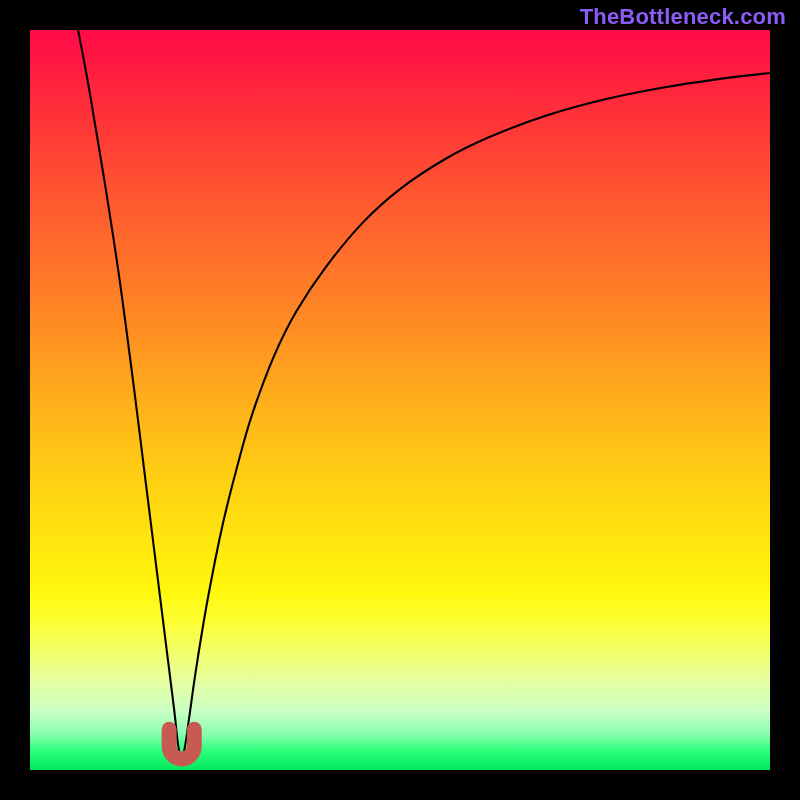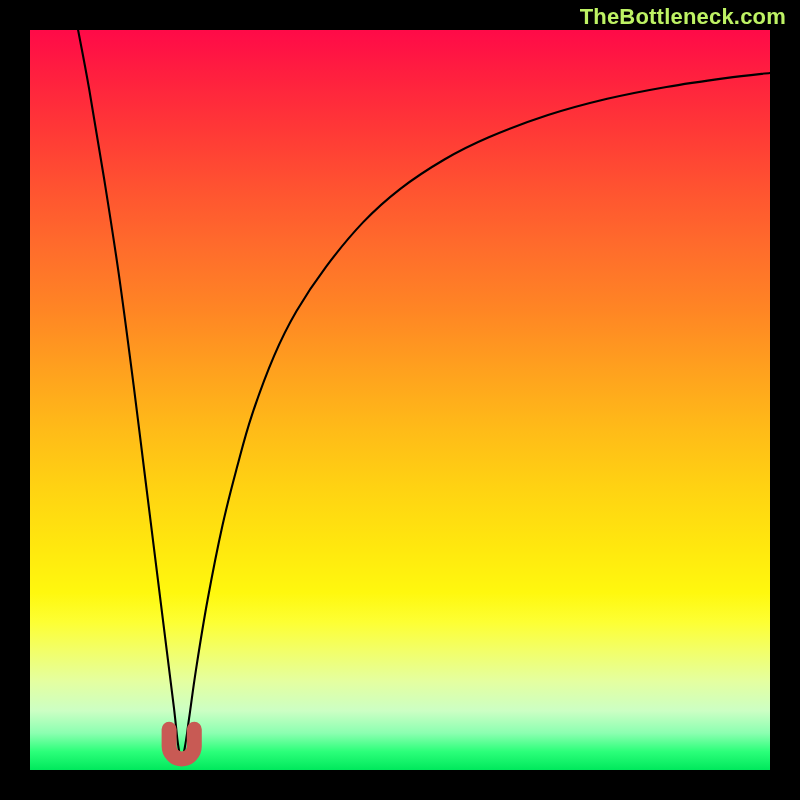--- a/index.html
+++ b/index.html
@@ -58,21 +58,21 @@
     stroke-linecap: round;
     stroke-linejoin: round;
   }
   .watermark {
     position: absolute;
     top: 4px;
     right: 14px;
     font-family: Arial, Helvetica, sans-serif;
     font-size: 22px;
     font-weight: 600;
-    color: #bef264;
+    color: #8b5cf6;
     letter-spacing: 0.2px;
   }
 </style>
 </head>
 <body>
 
 <div class="frame">
   <div class="plot-area">
     <svg class="curve-svg" viewBox="0 0 740 740">
       <path id="bottleneck-curve" class="curve-path" d="M 48.10 0.00 C 50.10 10.66, 54.54 32.56, 59.20 59.20 C 63.86 85.84, 68.67 114.70, 74.00 148.00 C 79.33 181.30, 83.47 206.90, 88.80 244.20 C 94.13 281.50, 98.94 319.24, 103.60 355.20 C 108.26 391.16, 110.70 412.03, 114.70 444.00 C 118.70 475.97, 121.80 500.83, 125.80 532.80 C 129.80 564.77, 133.57 594.96, 136.90 621.60 C 140.23 648.24, 142.30 664.15, 144.30 680.80 C 146.30 697.45, 146.67 705.44, 148.00 714.10 C 149.33 722.76, 150.37 728.90, 151.70 728.90 C 153.03 728.90, 154.07 721.43, 155.40 714.10 C 156.73 706.77, 157.10 702.19, 159.10 688.20 C 161.10 674.21, 163.17 657.71, 166.50 636.40 C 169.83 615.09, 172.94 595.11, 177.60 569.80 C 182.26 544.49, 187.07 519.78, 192.40 495.80 C 197.73 471.82, 201.87 456.58, 207.20 436.60 C 212.53 416.62, 215.34 404.78, 222.00 384.80 C 228.66 364.82, 236.21 344.25, 244.20 325.60 C 252.19 306.95, 257.08 297.18, 266.40 281.20 C 275.72 265.22, 284.01 252.78, 296.00 236.80 C 307.99 220.82, 319.68 206.39, 333.00 192.40 C 346.32 178.41, 355.35 170.42, 370.00 159.10 C 384.65 147.78, 398.42 138.82, 414.40 129.50 C 430.38 120.18, 440.15 115.29, 458.80 107.30 C 477.45 99.31, 496.69 92.03, 518.00 85.10 C 539.31 78.17, 555.89 73.88, 577.20 68.82 C 598.51 63.76, 615.09 60.71, 636.40 56.98 C 657.71 53.25, 676.95 50.63, 695.60 48.10 C 714.25 45.57, 732.01 43.85, 740.00 42.92"></path>

